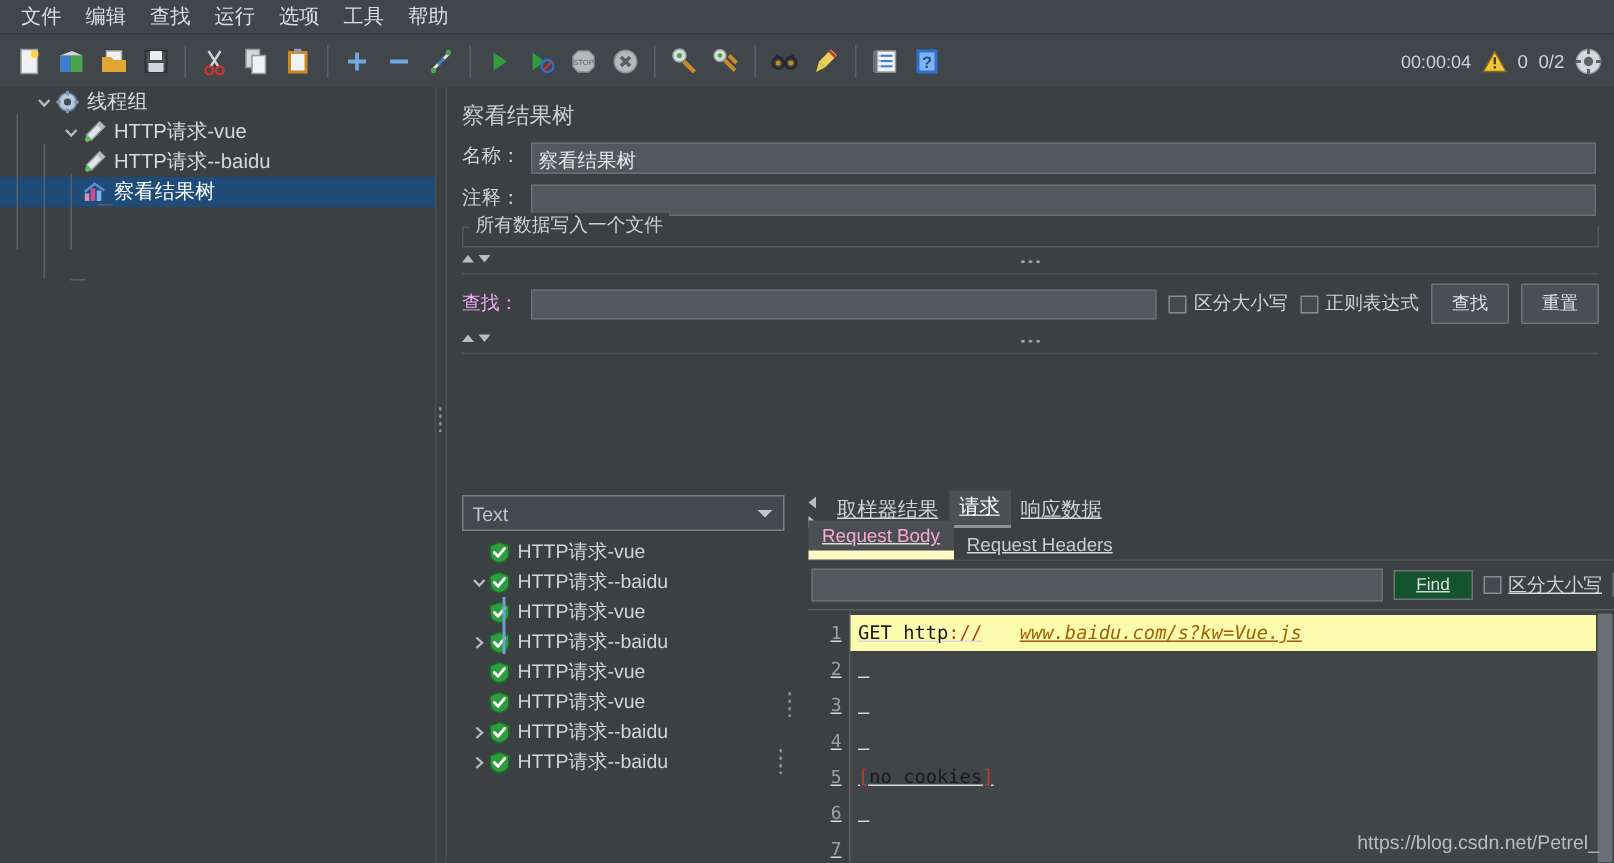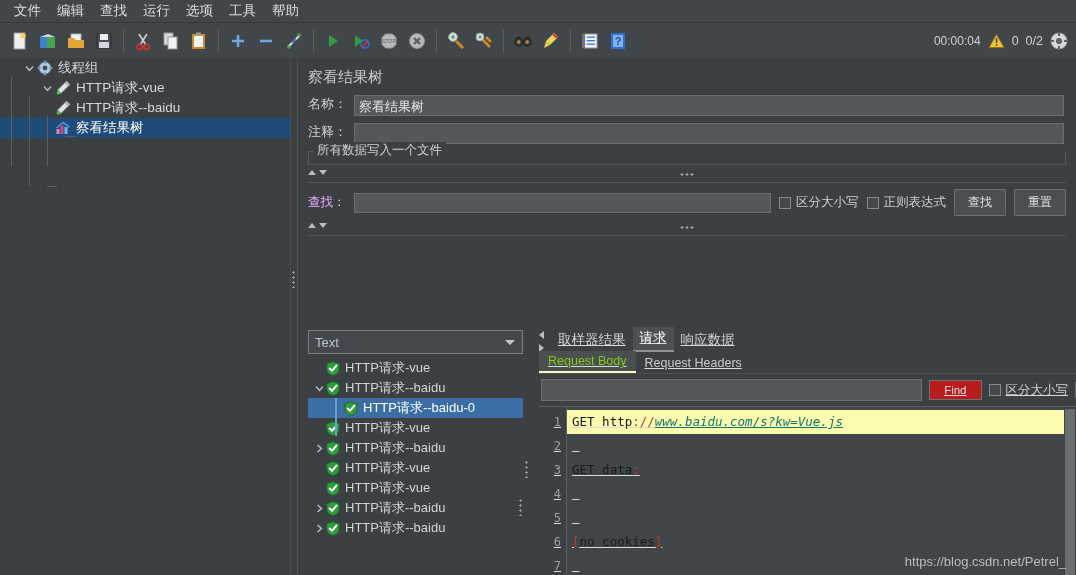--- a/index.html
+++ b/index.html
@@ -102,34 +102,34 @@
   .tabs{display:flex;align-items:flex-end;height:22px;gap:0;padding-left:0;}
   .tabarrows{width:9px;display:flex;flex-direction:column;justify-content:center;gap:5px;margin-right:3px;}
   .tabarrows .ta{width:0;height:0;border-top:4px solid transparent;border-bottom:4px solid transparent;}
   .tabarrows .tl{border-right:5px solid #b9bdbf;}
   .tabarrows .tr{border-left:5px solid #b9bdbf;}
   .tab{font-size:13.5px;color:#cfd2d4;padding:2px 7px 3px 7px;cursor:default;}
   .tab.active{background:#4c5154;color:#ffffff;border-bottom:2px solid #8d9296;}
 
   .subtabs{display:flex;height:21px;align-items:flex-end;border-bottom:1px solid #4c5154;}
   .subtab{font-size:12.5px;color:#c9cccd;padding:3px 9px;cursor:default;}
-  .subtab.active{background:#4a4f52;color:#84cc16;border-bottom:2px solid #fef9c3;}
+  .subtab.active{background:#4a4f52;color:#f9a8d4;border-bottom:6px solid #fef9c3;}
 
   .findbar{display:flex;align-items:center;gap:7px;padding:5px 0 5px 2px;}
   .findbar .fi{flex:1;height:20px;background:#53585c;border:1px solid #6a6f73;}
-  .findbar .fbtn{background:#b91c1c;border:1px solid #6d7276;color:#dcdee0;font-size:11.5px;padding:3px 14px;}
+  .findbar .fbtn{background:#14532d;border:1px solid #6d7276;color:#dcdee0;font-size:11.5px;padding:3px 14px;}
 
   .code{flex:1;display:flex;background:#404548;overflow:hidden;position:relative;border-top:1px solid #5a5f62;}
   .gutter{width:28px;background:#3c4043;color:#9aa0a3;font-size:12px;font-family:"DejaVu Sans Mono",monospace;
           text-align:right;padding:3px 5px 0 0;box-sizing:border-box;border-right:1px solid #5a5f62;}
   .gutter div{height:24px;line-height:24px;}
   .codearea{flex:1;font-family:"DejaVu Sans Mono",monospace;font-size:12.5px;padding-top:3px;position:relative;}
   .cline{height:24px;line-height:24px;padding-left:5px;white-space:pre;color:#1a1a1a;}
   .cline.hl{background:#fdfbad;}
-  .u{color:#0f766e;text-decoration:underline;font-style:italic;}
+  .u{color:#a16207;text-decoration:underline;font-style:italic;margin-left:25px;}
   .red{color:#c0392b;}
   .vscroll{position:absolute;right:0;top:0;bottom:0;width:12px;background:#3c4043;}
   .vthumb{position:absolute;right:1px;top:2px;width:10px;height:200px;background:#6a6f73;border-radius:1px;}
 
   .watermark{position:absolute;right:10px;bottom:6px;font-size:13px;color:#b9bdbf;}
 
   
   svg{display:block;}
 </style>
 </head>
@@ -478,30 +478,20 @@
                   </svg>
                 </span>
                 <span class="shield">
                   <svg width="14" height="15" viewBox="0 0 14 15">
                     <path d="M7 0.6 L13.2 2.8 v5.2 c0 3.4 -2.6 5.6 -6.2 6.4 C3.4 13.6 0.8 11.4 0.8 8 V2.8z" fill="#2e9c3f" stroke="#1c6a29"></path>
                     <path d="M3.6 7.4 L6 9.9 L10.4 4.6" stroke="#ffffff" stroke-width="1.9" fill="none" stroke-linecap="round" stroke-linejoin="round"></path>
                   </svg>
                 </span>
                 <span>HTTP请求--baidu</span>
               </div>
-              <div class="rrow sel">
-                <span class="rtw" style="margin-left: 22px;"></span>
-                <span class="shield">
-                  <svg width="14" height="15" viewBox="0 0 14 15">
-                    <path d="M7 0.6 L13.2 2.8 v5.2 c0 3.4 -2.6 5.6 -6.2 6.4 C3.4 13.6 0.8 11.4 0.8 8 V2.8z" fill="#2e9c3f" stroke="#1c6a29"></path>
-                    <path d="M3.6 7.4 L6 9.9 L10.4 4.6" stroke="#ffffff" stroke-width="1.9" fill="none" stroke-linecap="round" stroke-linejoin="round"></path>
-                  </svg>
-                </span>
-                <span>HTTP请求--baidu-0</span>
-              </div>
               <div class="rrow">
                 <span class="rtw" style="margin-left: 4px;"></span>
                 <span class="shield">
                   <svg width="14" height="15" viewBox="0 0 14 15">
                     <path d="M7 0.6 L13.2 2.8 v5.2 c0 3.4 -2.6 5.6 -6.2 6.4 C3.4 13.6 0.8 11.4 0.8 8 V2.8z" fill="#2e9c3f" stroke="#1c6a29"></path>
                     <path d="M3.6 7.4 L6 9.9 L10.4 4.6" stroke="#ffffff" stroke-width="1.9" fill="none" stroke-linecap="round" stroke-linejoin="round"></path>
                   </svg>
                 </span>
                 <span>HTTP请求-vue</span>
               </div>
@@ -610,21 +600,20 @@
                 <div>2</div>
                 <div>3</div>
                 <div>4</div>
                 <div>5</div>
                 <div>6</div>
                 <div>7</div>
               </div>
             <div class="codearea" id="codearea">
                 <div class="cline hl"><span>GET http</span><span class="red">://</span><span class="u">www.baidu.com/s?kw=Vue.js</span></div>
                 <div class="cline">&nbsp;</div>
-                <div class="cline"><span>GET data</span><span class="red">:</span></div>
                 <div class="cline">&nbsp;</div>
                 <div class="cline">&nbsp;</div>
                 <div class="cline"><span class="red">[</span><span>no cookies</span><span class="red">]</span></div>
                 <div class="cline">&nbsp;</div>
               </div>
             <div class="vscroll">
               <div class="vthumb"></div>
             </div>
           </div>
         </div>

